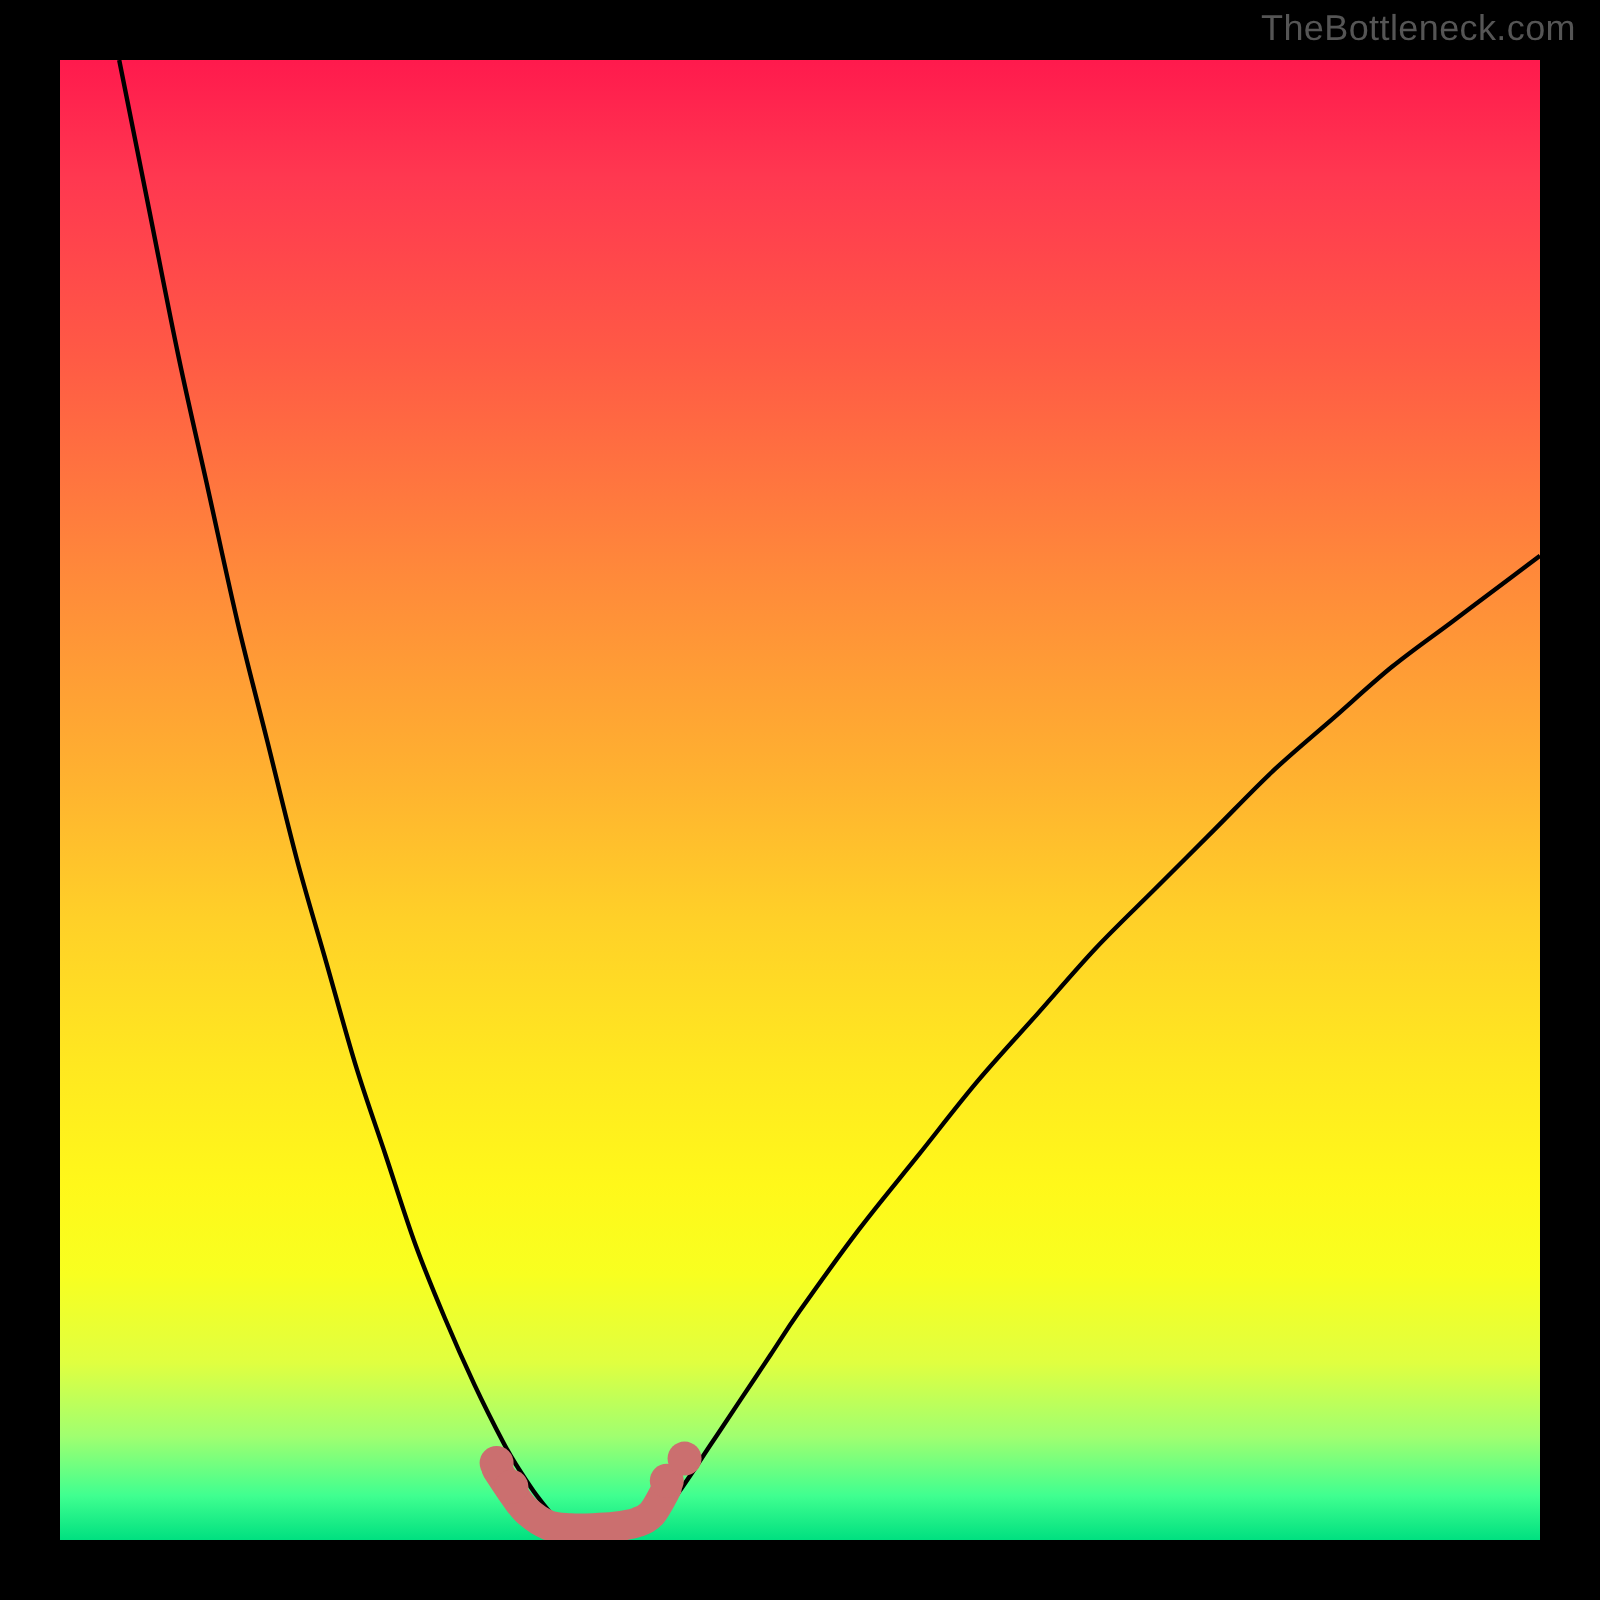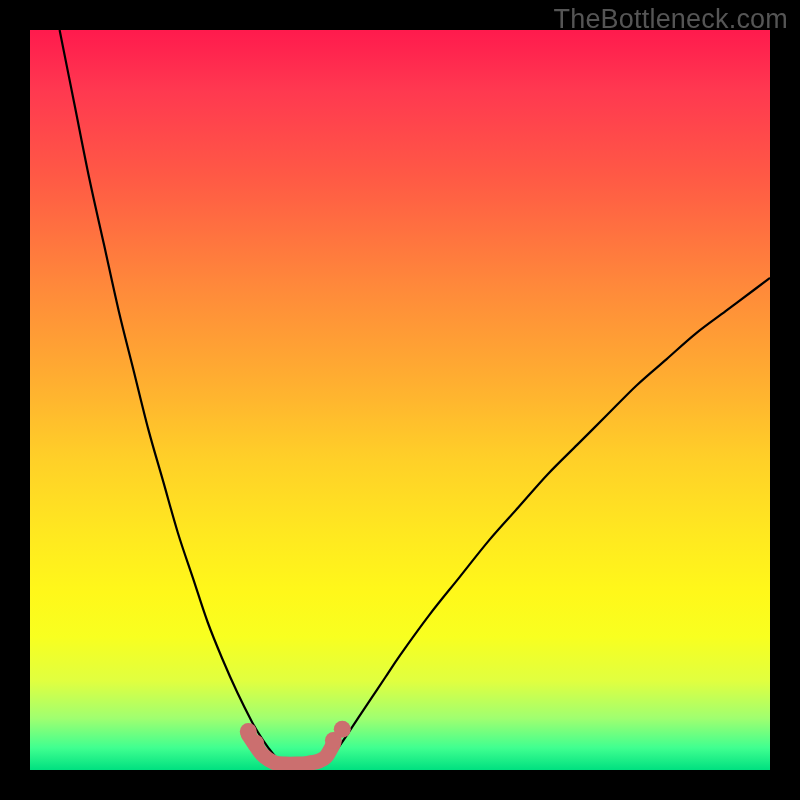--- a/index.html
+++ b/index.html
@@ -43,21 +43,21 @@
       #a0ff70 93%,
       #40ff90 97%,
       #00e080 100%
     );
   }
   .watermark {
     position: absolute;
     top: 4px;
     right: 12px;
     color: #555;
-    font-size: 27px;
+    font-size: 18px;
     font-weight: 500;
     letter-spacing: 0.2px;
     user-select: none;
   }
   svg.overlay {
     position: absolute;
     left: 0; top: 0;
     width: 740px; height: 740px;
   }
   .curve {

